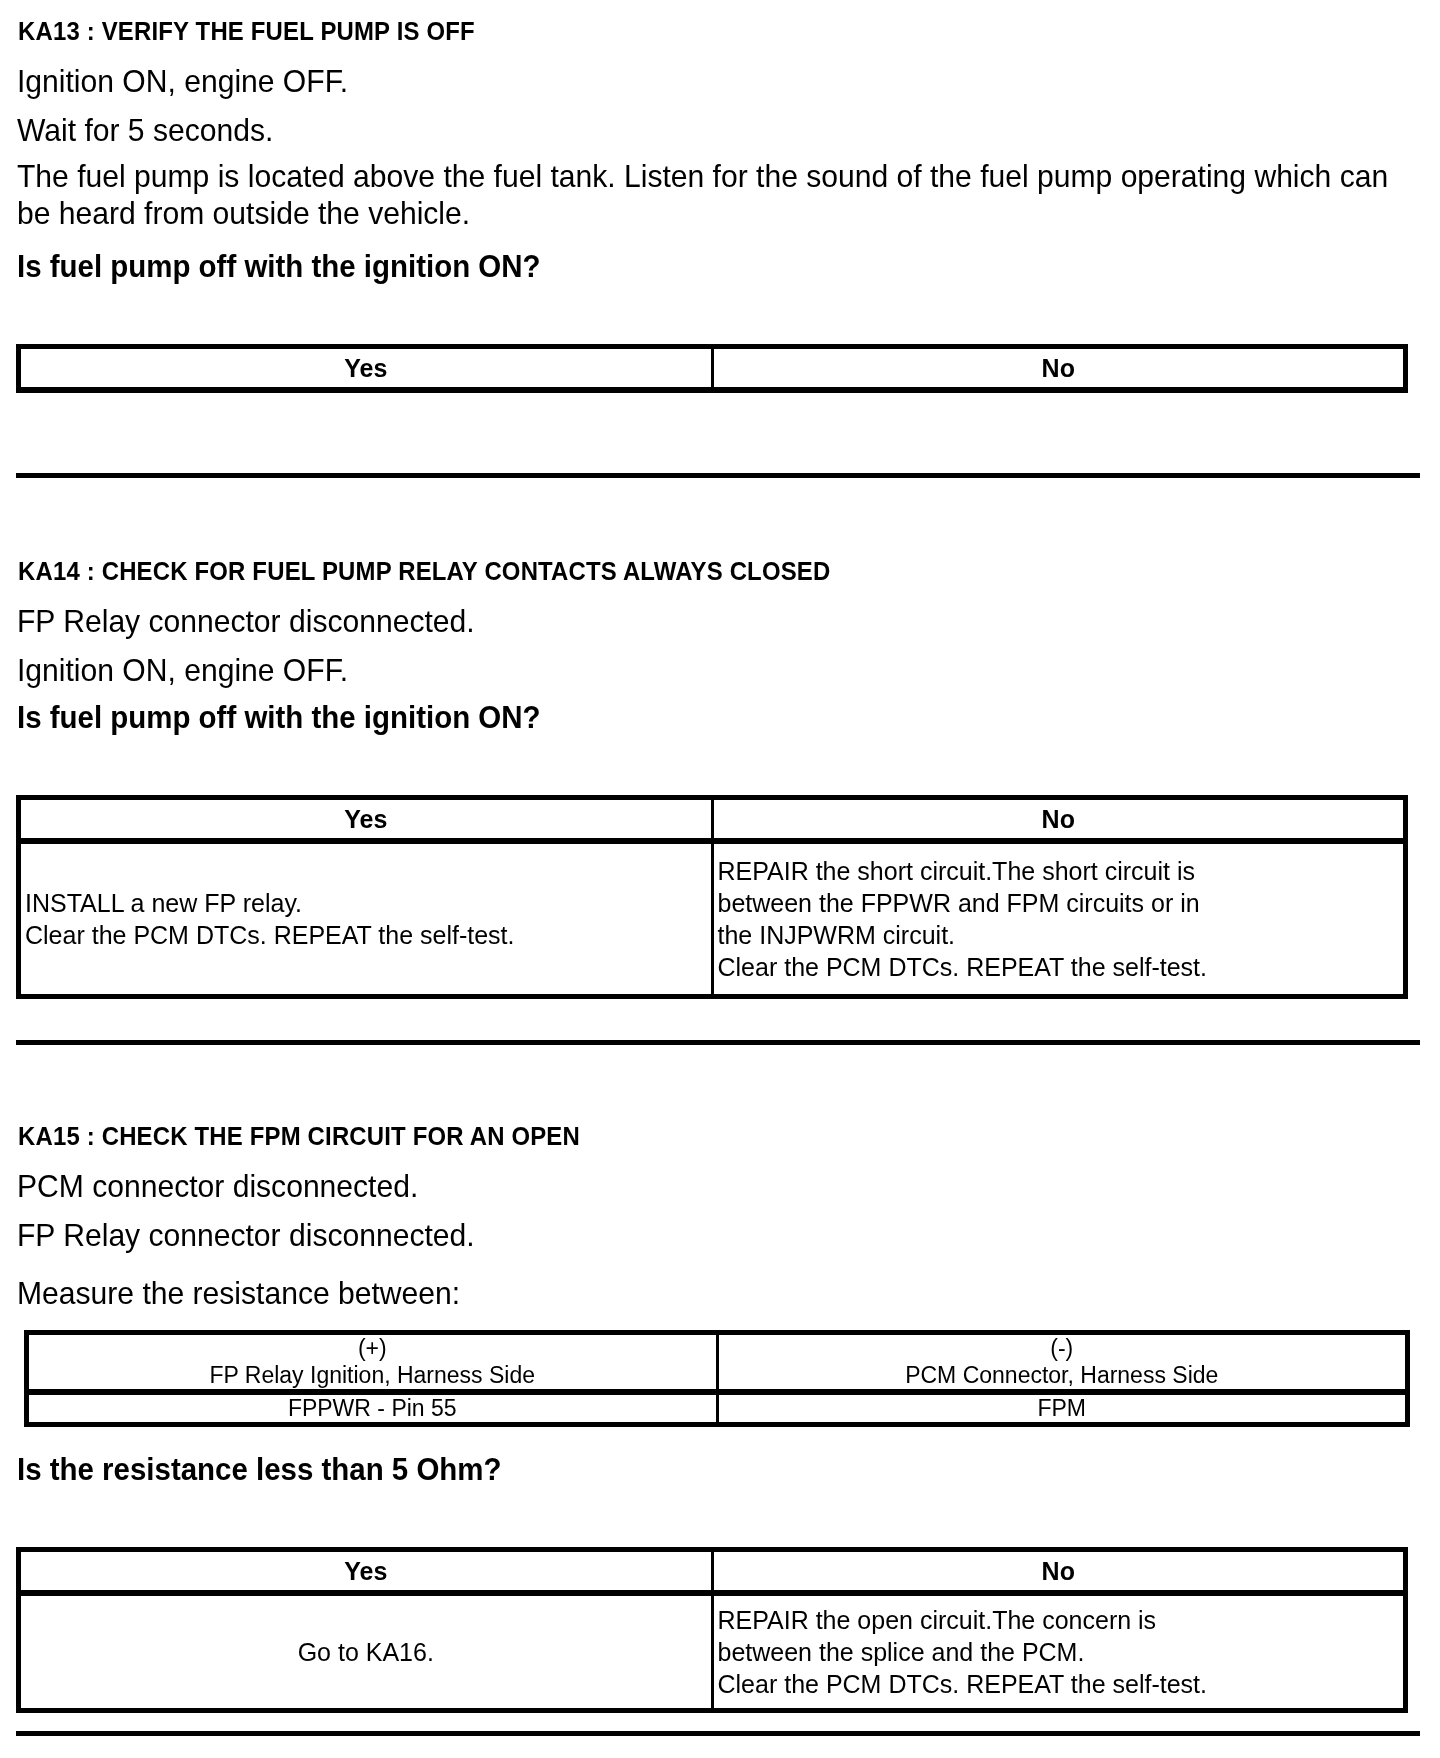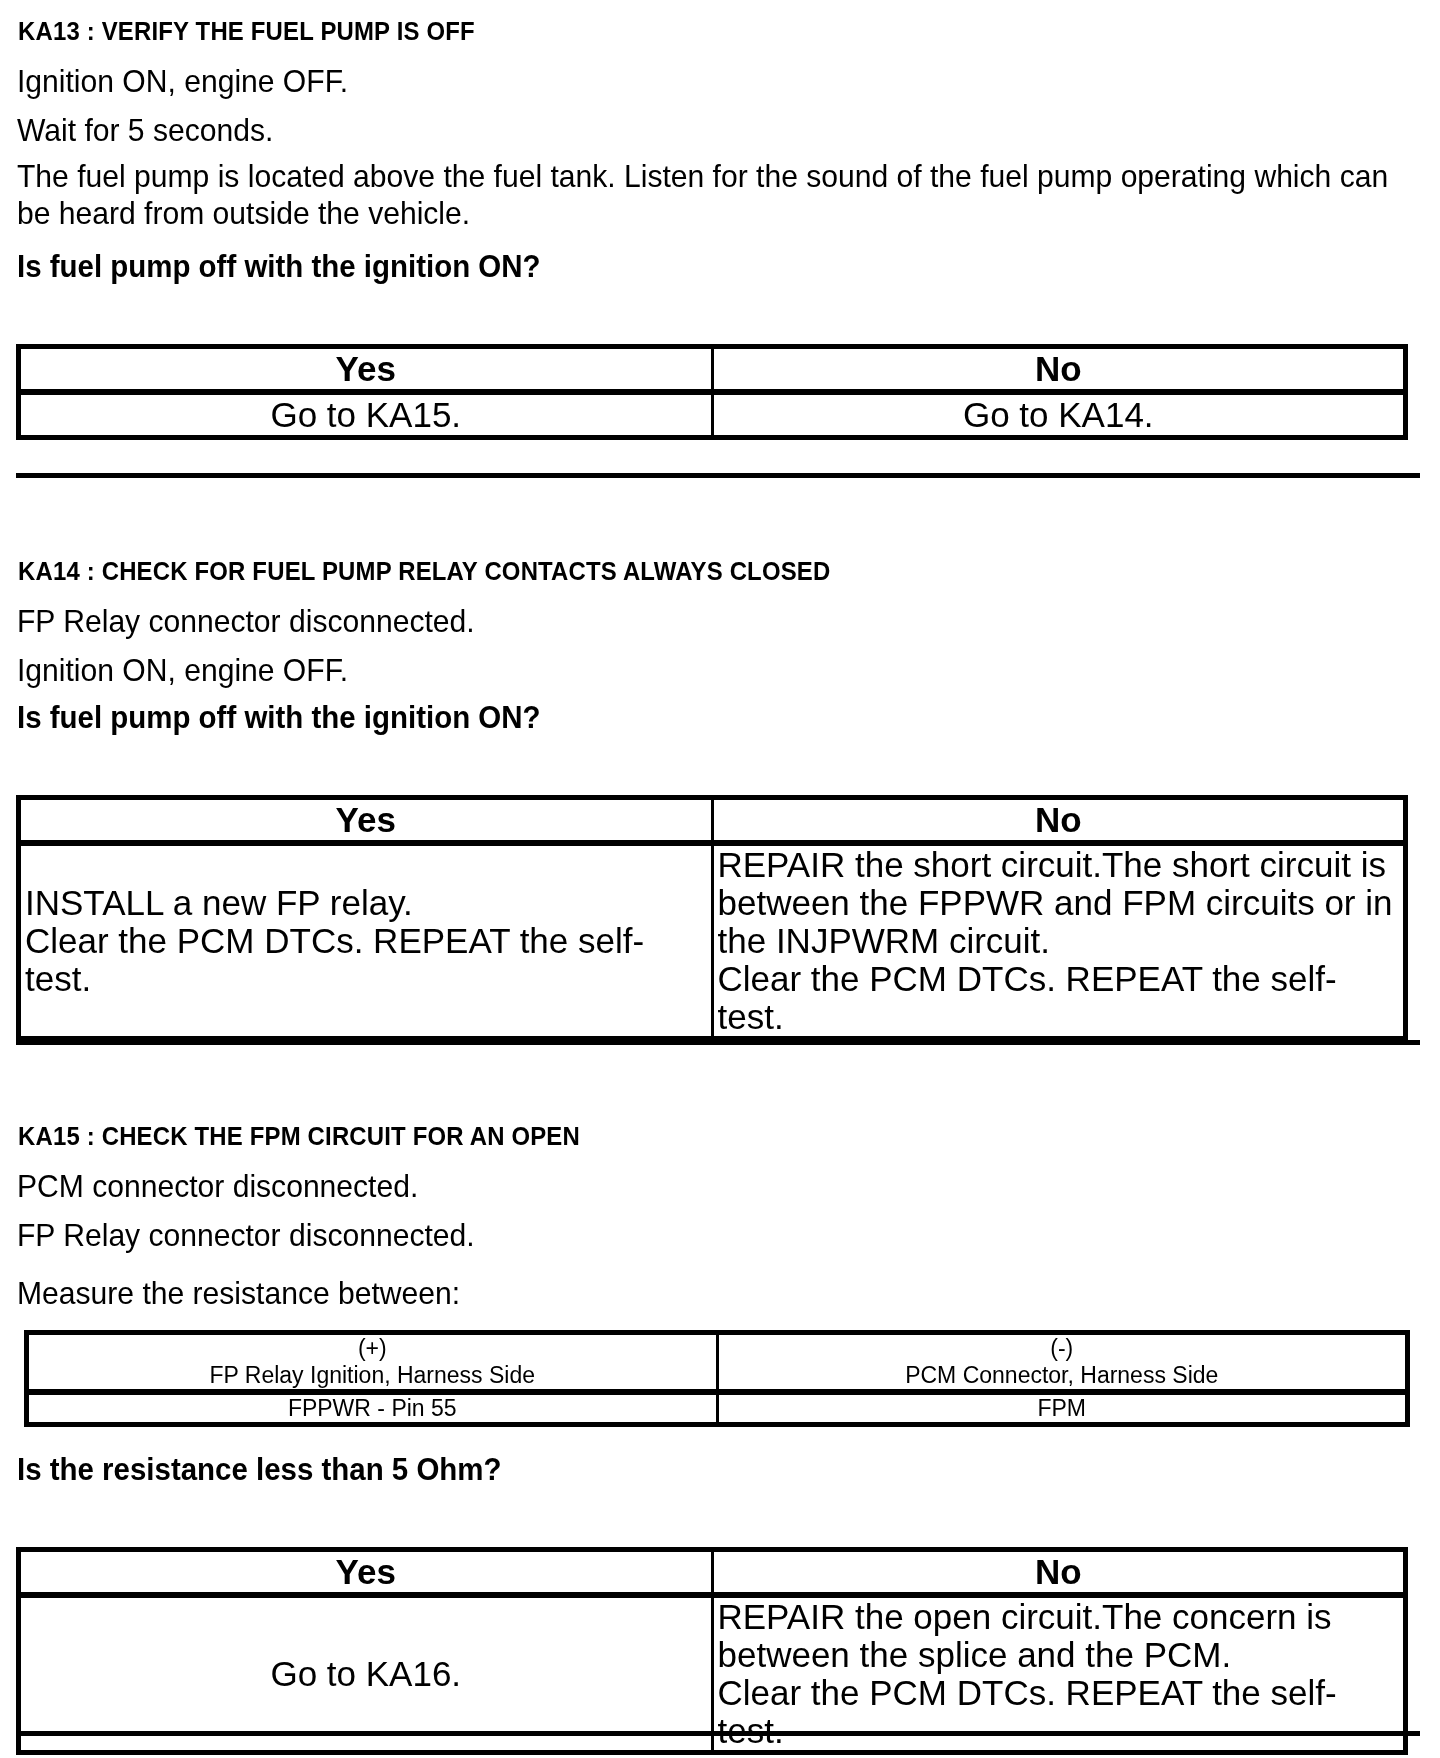--- a/index.html
+++ b/index.html
@@ -4,48 +4,44 @@
 <style>
   html, body { margin: 0; padding: 0; background: #ffffff; }
   body { width: 1440px; height: 1758px; position: relative; overflow: hidden;
          font-family: "Liberation Sans", sans-serif; color: #000; }
   .abs { position: absolute; }
   .heading { font-weight: bold; font-size: 26px; left: 18px; transform: scaleX(0.92); transform-origin: left; letter-spacing: 0.2px; }
   .line { font-size: 32px; left: 17px; white-space: nowrap; transform: scaleX(0.94); transform-origin: left; }
   .para { font-size: 32px; left: 17px; line-height: 37px; transform: scaleX(0.94); transform-origin: left; width: 1480px; }
   .question { font-weight: bold; font-size: 31px; left: 17px; white-space: nowrap; transform: scaleX(0.95); transform-origin: left; }
   table.yn { position: absolute; left: 16px; width: 1392px; border-collapse: collapse; border: 5px solid #000; table-layout: fixed; }
-  table.yn td { border: 3px solid #000; font-size: 35px; padding: 0 4px; vertical-align: middle; }
+  table.yn td { border: 3px solid #000; font-size: 25px; padding: 0 4px; vertical-align: middle; }
   table.yn tr.head td { font-weight: bold; text-align: center; height: 38px; border-bottom: 6px solid #000; }
   table.yn td.center { text-align: center; }
-  table.yn td.left { text-align: left; line-height: 38px; }
+  table.yn td.left { text-align: left; line-height: 32px; }
   .multiline { white-space: pre-line; }
   table.meas { position: absolute; left: 24px; width: 1386px; border-collapse: collapse; border: 5px solid #000; table-layout: fixed; }
   table.meas td { border: 3px solid #000; text-align: center; font-size: 23px; line-height: 27px; padding: 0; }
   table.meas tr.head td { border-bottom: 6px solid #000; height: 54px; }
   .rule { position: absolute; left: 16px; width: 1404px; height: 5px; background: #000; }
 </style>
 </head>
 <body>
 
 <div class="abs heading" style="top:16px;">KA13 : VERIFY THE FUEL PUMP IS OFF</div>
 <div class="abs line" style="top:63px;">Ignition ON, engine OFF.</div>
 <div class="abs line" style="top:112px;">Wait for 5 seconds.</div>
 <div class="abs para" style="top:158px;">The fuel pump is located above the fuel tank. Listen for the sound of the fuel pump operating which can be heard from outside the vehicle.</div>
 <div class="abs question" style="top:249px;">Is fuel pump off with the ignition ON?</div>
 
 <table class="yn" style="top:344px;">
   <tbody>
       <tr class="head">
     <td>Yes</td>
     <td>No</td>
-  </tr>
-  <tr>
-    <td class="center" style="height:35px;">Go to KA15.</td>
-    <td class="center">Go to KA14.</td>
   </tr>
 </tbody>
   </table>
 
 <div class="rule" style="top:473px;"></div>
 
 <div class="abs heading" style="top:556px;">KA14 : CHECK FOR FUEL PUMP RELAY CONTACTS ALWAYS CLOSED</div>
 <div class="abs line" style="top:603px;">FP Relay connector disconnected.</div>
 <div class="abs line" style="top:652px;">Ignition ON, engine OFF.</div>
 <div class="abs question" style="top:700px;">Is fuel pump off with the ignition ON?</div>

